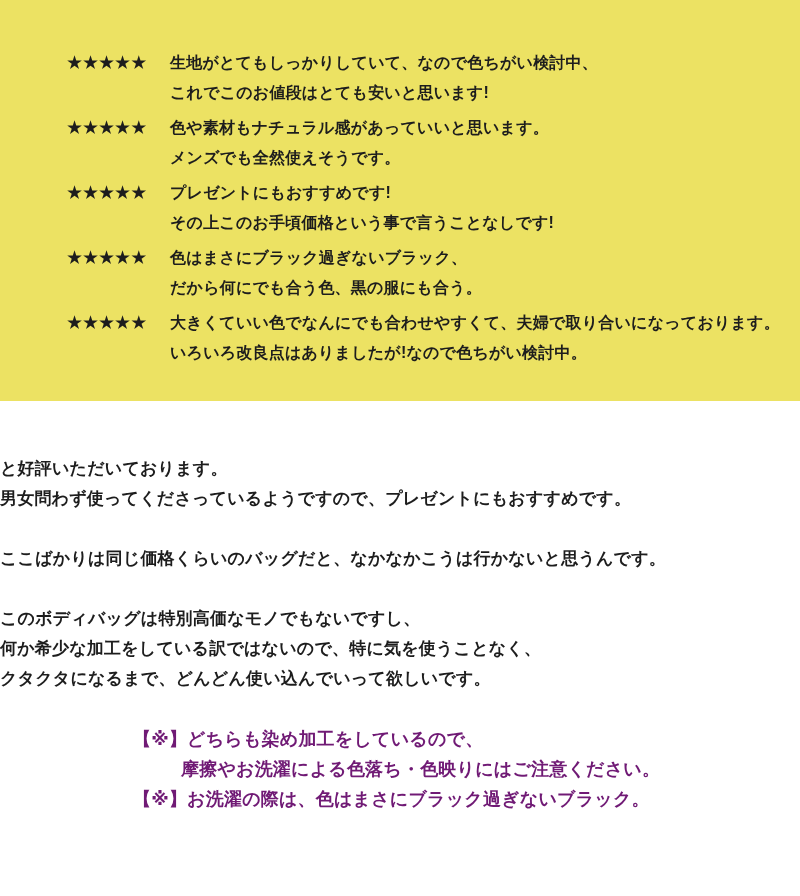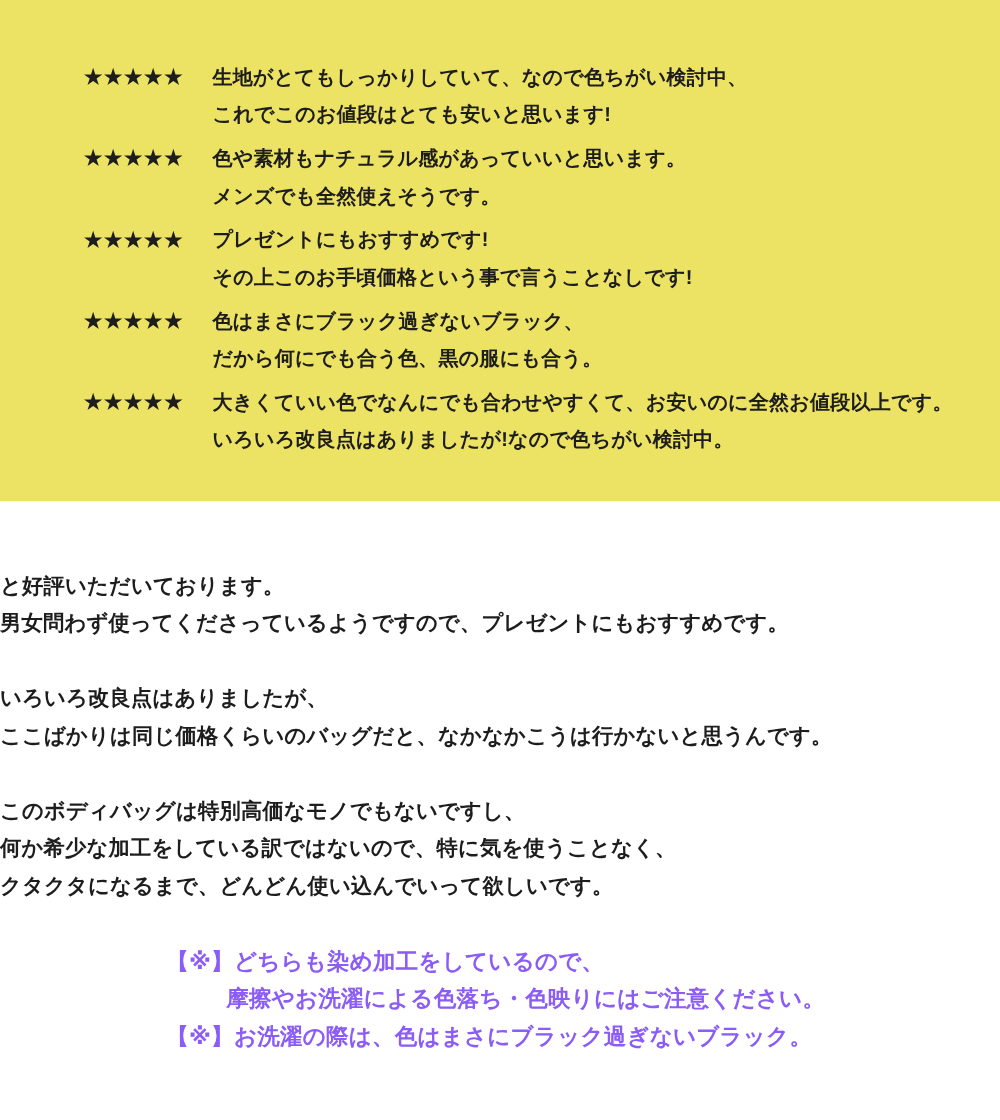--- a/index.html
+++ b/index.html
@@ -44,21 +44,21 @@
     font-size: 17px;
     line-height: 30px;
     letter-spacing: 0.2px;
   }
   .description-section .paragraph { margin-bottom: 30px; }
 
   
   .notes-section {
     margin-top: 12px;
     padding-left: 133px;
-    color: #8b5cf6;
+    color: #701a75;
     font-size: 18px;
     line-height: 30px;
     letter-spacing: 0.2px;
   }
   .note-line { white-space: nowrap; }
   .note-continuation { padding-left: 48px; }
 </style>
 </head>
 <body>
 
@@ -92,36 +92,35 @@
     <span class="stars">★★★★★</span>
     <div class="review-lines">
       <div>色はまさにブラック過ぎないブラック、</div>
       <div>だから何にでも合う色、黒の服にも合う。</div>
     </div>
   </div>
 
   <div class="review">
     <span class="stars">★★★★★</span>
     <div class="review-lines">
-      <div>大きくていい色でなんにでも合わせやすくて、お安いのに全然お値段以上です。</div>
+      <div>大きくていい色でなんにでも合わせやすくて、夫婦で取り合いになっております。</div>
       <div>いろいろ改良点はありましたが!なので色ちがい検討中。</div>
     </div>
   </div>
 
 </div>
 
 <div class="description-section">
 
   <div class="paragraph">
     <div>と好評いただいております。</div>
     <div>男女問わず使ってくださっているようですので、プレゼントにもおすすめです。</div>
   </div>
 
   <div class="paragraph">
-    <div>いろいろ改良点はありましたが、</div>
     <div>ここばかりは同じ価格くらいのバッグだと、なかなかこうは行かないと思うんです。</div>
   </div>
 
   <div class="paragraph">
     <div>このボディバッグは特別高価なモノでもないですし、</div>
     <div>何か希少な加工をしている訳ではないので、特に気を使うことなく、</div>
     <div>クタクタになるまで、どんどん使い込んでいって欲しいです。</div>
   </div>
 
 </div>

